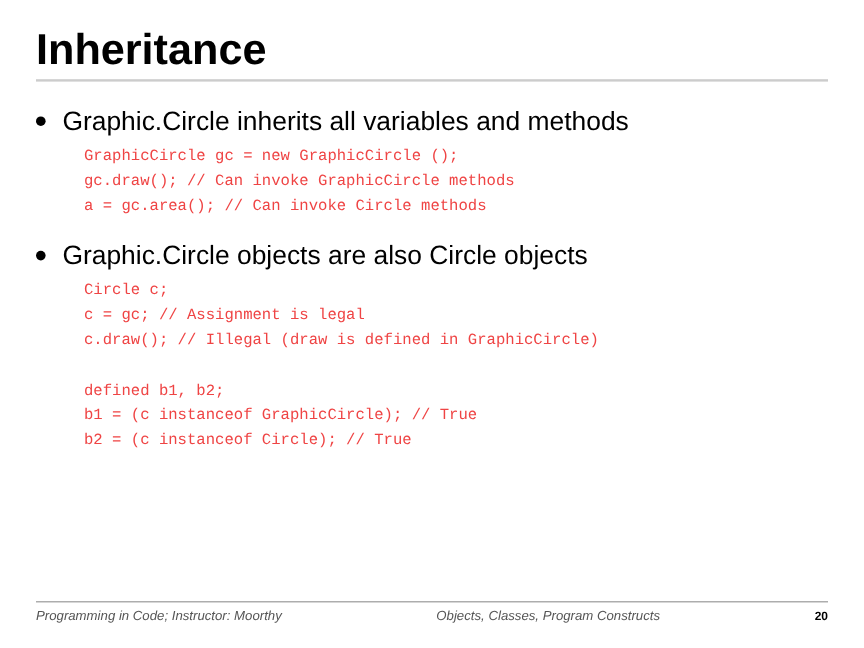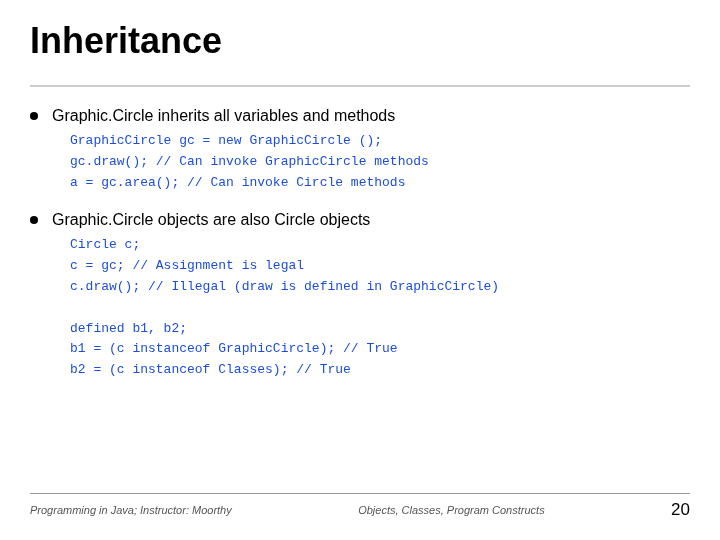--- a/index.html
+++ b/index.html
@@ -23,60 +23,60 @@
       padding: 20px 30px 20px 30px;
       display: flex;
       flex-direction: column;
     }
 
     .title {
       font-size: 36px;
       font-weight: bold;
       color: #000000;
       border-bottom: 2px solid #cccccc;
-      padding-bottom: 23px;
+      padding-bottom: 4px;
       margin-bottom: 20px;
     }
 
     .content {
       flex: 1;
       display: flex;
       flex-direction: column;
       gap: 18px;
     }
 
     .bullet-section {
       display: flex;
       flex-direction: column;
       gap: 6px;
     }
 
     .bullet-heading {
       display: flex;
       align-items: center;
       gap: 10px;
-      font-size: 16px;
+      font-size: 22px;
       color: #000000;
     }
 
     .bullet-dot {
       width: 8px;
       height: 8px;
       background: #000000;
       border-radius: 50%;
       flex-shrink: 0;
       margin-right: 4px;
     }
 
     .code-block {
       margin-left: 40px;
       font-family: 'Courier New', Courier, monospace;
       font-size: 13px;
       line-height: 1.6;
-      color: #1d4ed8;
+      color: #ef4444;
       background: transparent;
     }
 
     .footer {
       display: flex;
       justify-content: space-between;
       align-items: center;
       border-top: 1px solid #999999;
       padding-top: 6px;
       margin-top: 10px;
@@ -86,22 +86,22 @@
 
     .footer-left {
       font-style: italic;
     }
 
     .footer-center {
       font-style: italic;
     }
 
     .footer-right {
-      font-weight: normal;
-      font-size: 17px;
+      font-weight: bold;
+      font-size: 10px;
       color: #000000;
     }
   </style>
 </head>
 <body>
 
 <div class="slide">
   <div class="title">Inheritance</div>
 
   <div class="content">
@@ -123,24 +123,24 @@
         <span class="bullet-dot"></span>
         <span>Graphic.Circle objects are also Circle objects</span>
       </div>
       <div class="code-block">
         <div>Circle c;</div>
         <div>c = gc; // Assignment is legal</div>
         <div>c.draw(); // Illegal (draw is defined in GraphicCircle)</div>
         <div>&nbsp;</div>
         <div>defined b1, b2;</div>
         <div>b1 = (c instanceof GraphicCircle); // True</div>
-        <div>b2 = (c instanceof Classes); // True</div>
+        <div>b2 = (c instanceof Circle); // True</div>
       </div>
     </div>
 
   </div>
 
   <div class="footer">
-    <span class="footer-left">Programming in Java; Instructor: Moorthy</span>
+    <span class="footer-left">Programming in Code; Instructor: Moorthy</span>
     <span class="footer-center">Objects, Classes, Program Constructs</span>
     <span class="footer-right">20</span>
   </div>
 </div>
 
 </body></html>

